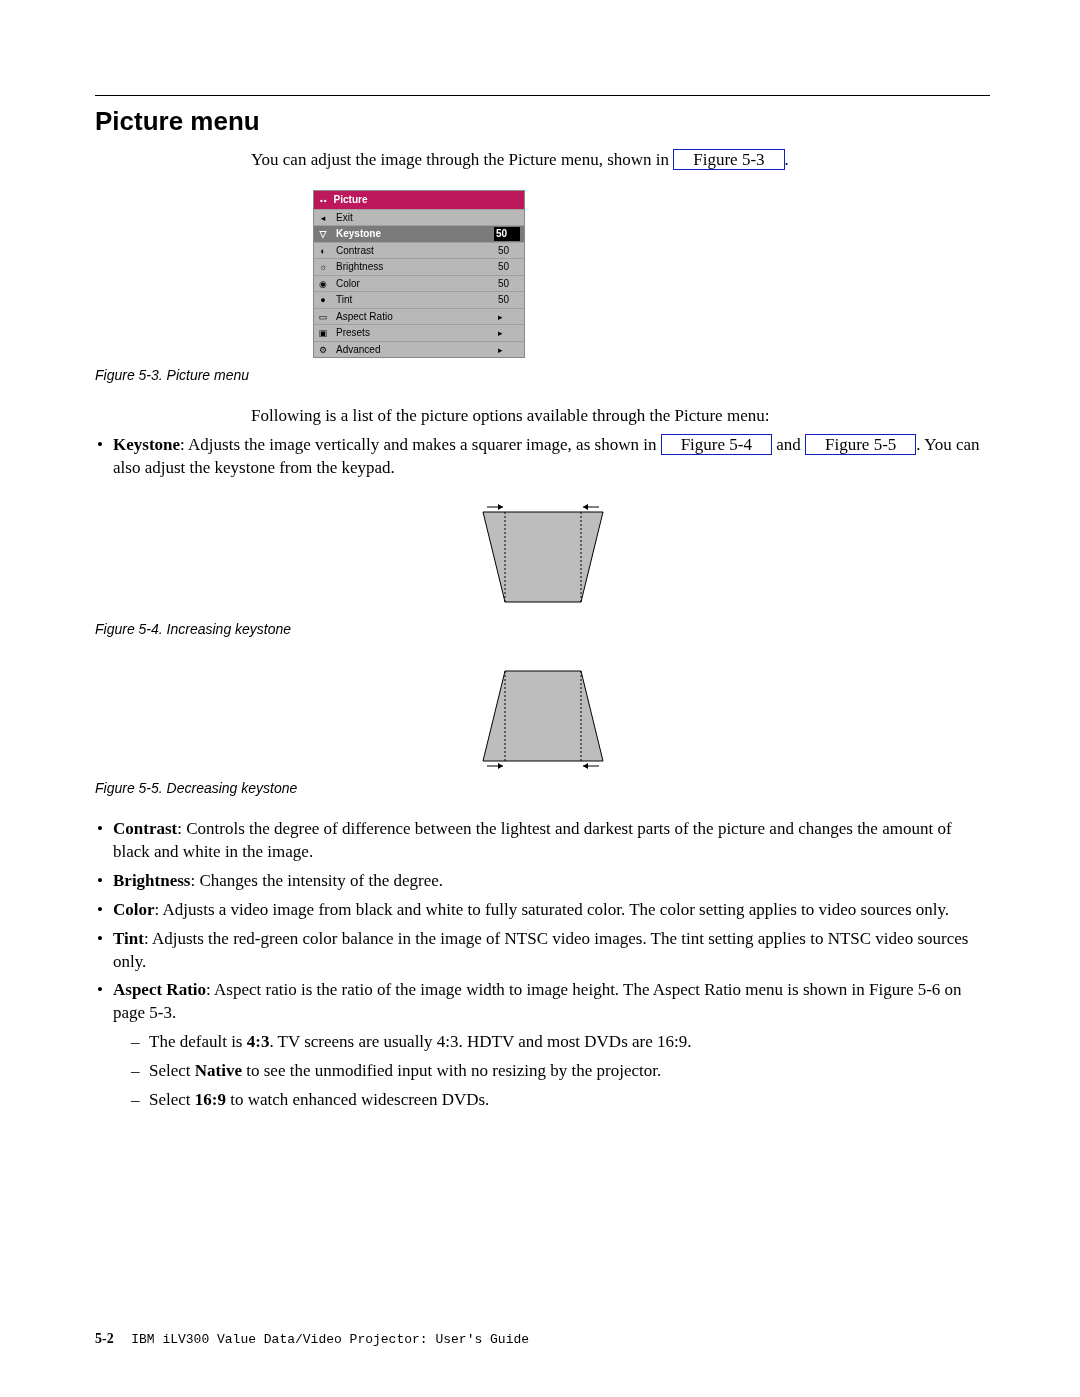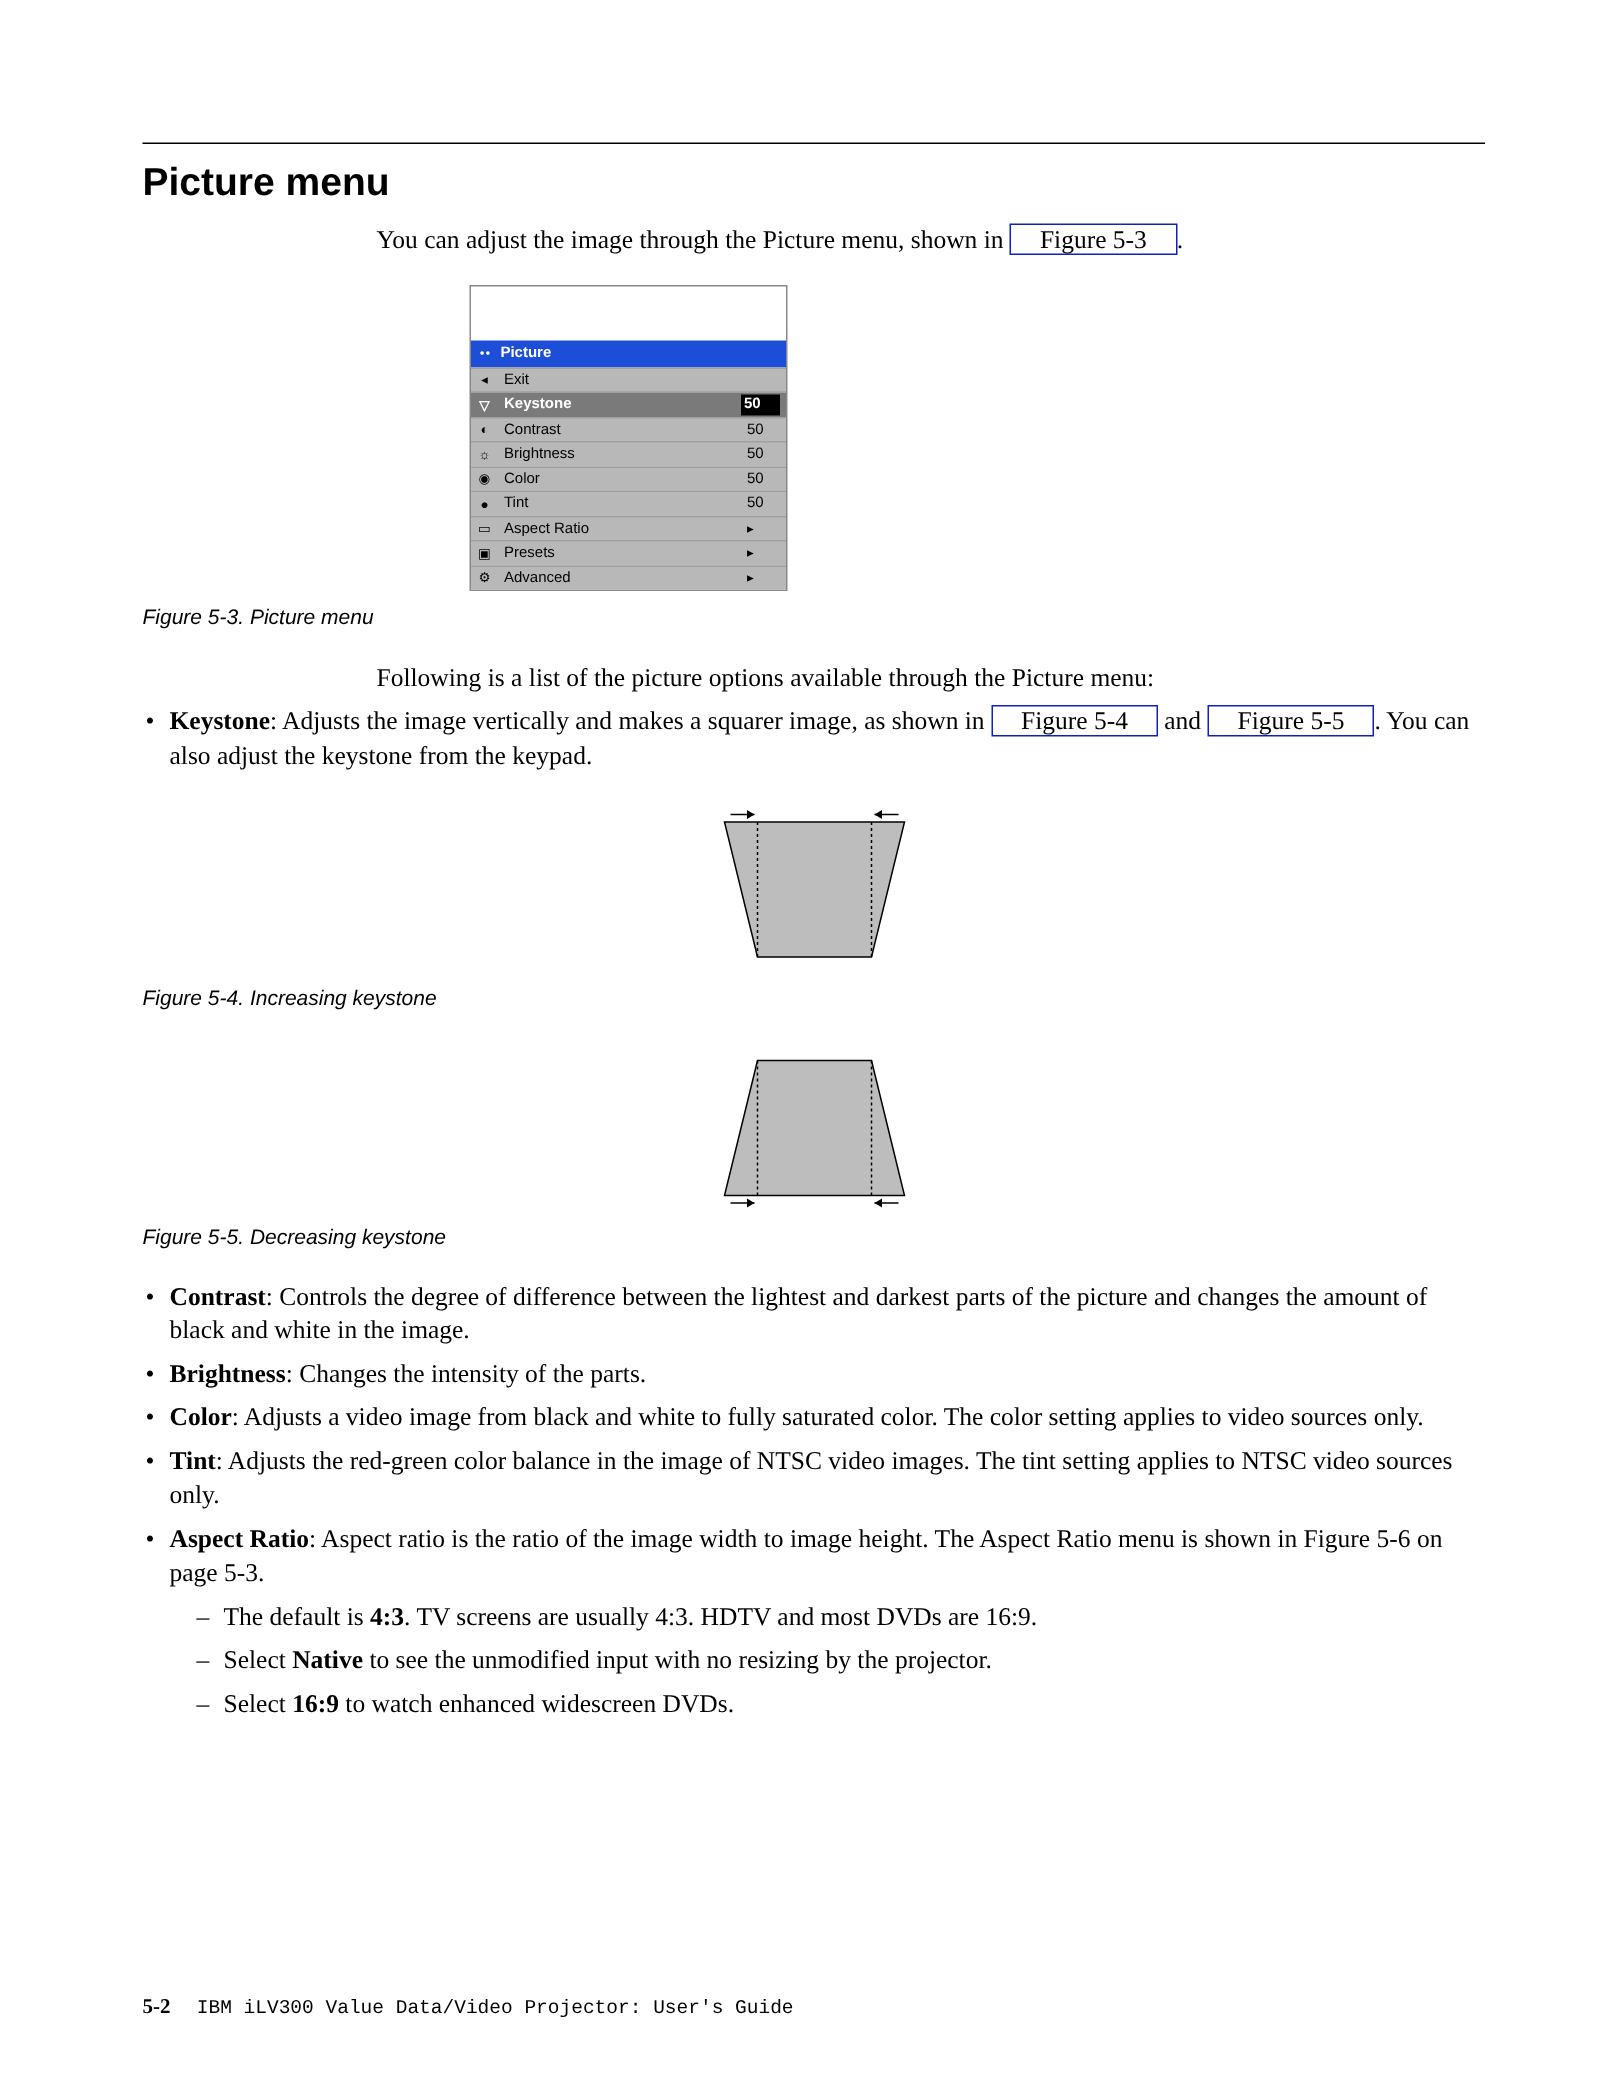--- a/index.html
+++ b/index.html
@@ -85,28 +85,27 @@
 
   
   .menu-wrap {
     margin: 18px 0 8px 218px;
     width: 210px;
     font-family: Arial, Helvetica, sans-serif;
     font-size: 10px;
     border: 1px solid #888;
   }
   .menu-title {
-    background: #1d4ed8;
+    background: #be185d;
     color: #fff;
     padding: 2px 6px;
     font-weight: bold;
     display: flex;
     align-items: center;
     gap: 6px;
-    margin-top: 36px;
   }
   .menu-title .dots::before { content:"•• "; letter-spacing:1px; font-size:8px; }
   .menu-row {
     display: flex;
     align-items: center;
     background: #b8b8b8;
     padding: 1px 4px 1px 2px;
     gap: 6px;
     border-top: 1px solid #a0a0a0;
   }
@@ -238,21 +237,21 @@
         <polygon points="120,105 125,102 125,108" fill="#000"></polygon>
     </svg>
   </div>
   <div class="figcaption">Figure 5-5. Decreasing keystone</div>
 
   <ul class="bullets indent">
     <li>
       <span class="bold">Contrast</span><span>: Controls the degree of difference between the lightest and darkest parts of the picture and changes the amount of black and white in the image.</span>
     </li>
     <li>
-      <span class="bold">Brightness</span><span>: Changes the intensity of the parts.</span>
+      <span class="bold">Brightness</span><span>: Changes the intensity of the degree.</span>
     </li>
     <li>
       <span class="bold">Color</span><span>: Adjusts a video image from black and white to fully saturated color. The color setting applies to video sources only.</span>
     </li>
     <li>
       <span class="bold">Tint</span><span>: Adjusts the red-green color balance in the image of NTSC video images. The tint setting applies to NTSC video sources only.</span>
     </li>
     <li>
       <span class="bold">Aspect Ratio</span><span>: Aspect ratio is the ratio of the image width to image height. The Aspect Ratio menu is shown in Figure 5-6 on page 5-3.</span>
       <ul class="dashes">

